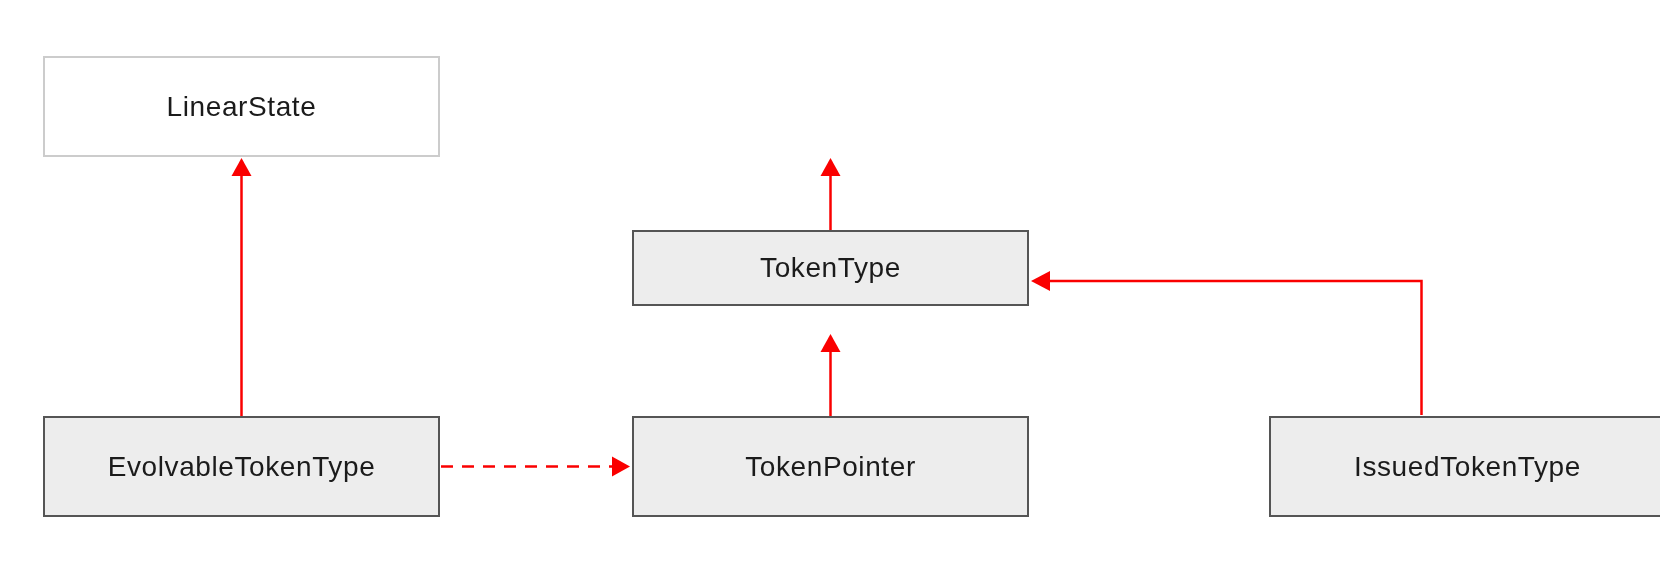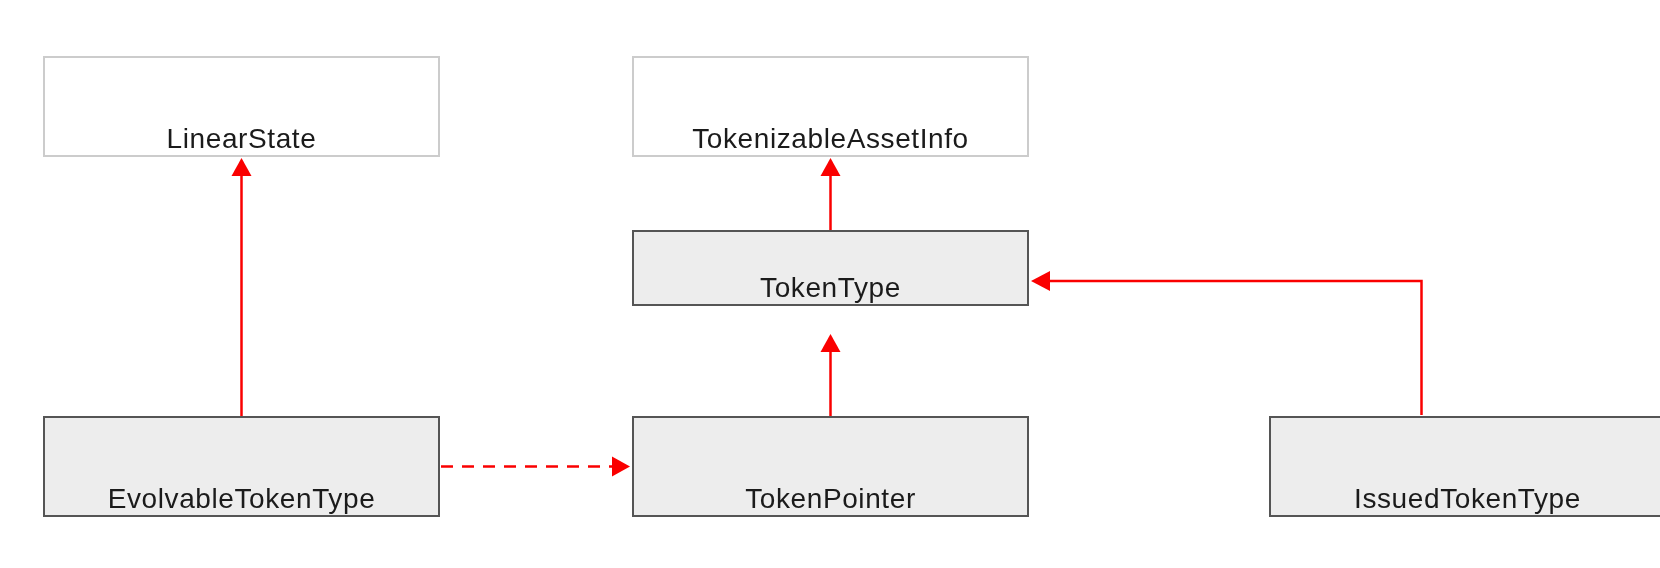--- a/index.html
+++ b/index.html
@@ -32,21 +32,21 @@
     stroke-width: 2.5;
     fill: none;
   }
   .edge polygon { fill: var(--arrow); stroke: none; }
   .edge.dashed line { stroke-dasharray: 12 9; }
   .node {
     position: absolute;
     width: 397px;
     height: 101px;
     display: flex;
-    align-items: flex-end;
+    align-items: center;
     justify-content: center;
     background: var(--node-fill);
     border: 2px solid var(--node-border);
   }
   .node.plain {
     background: var(--plain-fill);
     border: 2px solid var(--plain-border);
   }
   .node-label {
     font-size: 28px;
@@ -87,23 +87,20 @@
     <g class="edge solid">
       <path d="M 1421.5 415 L 1421.5 281 L 1049 281"></path>
       <polygon points="1031,281 1050,271 1050,291"></polygon>
     </g>
   </svg>
 
   <div class="node plain" id="n-linearstate">
     <span class="node-label">LinearState</span>
   </div>
 
-  <div class="node plain" id="n-tokenizableassetinfo">
-    <span class="node-label">TokenizableAssetInfo</span>
-  </div>
 
   <div class="node" id="n-tokentype">
     <span class="node-label">TokenType</span>
   </div>
 
   <div class="node" id="n-tokenpointer">
     <span class="node-label">TokenPointer</span>
   </div>
 
   <div class="node" id="n-evolvabletokentype">

